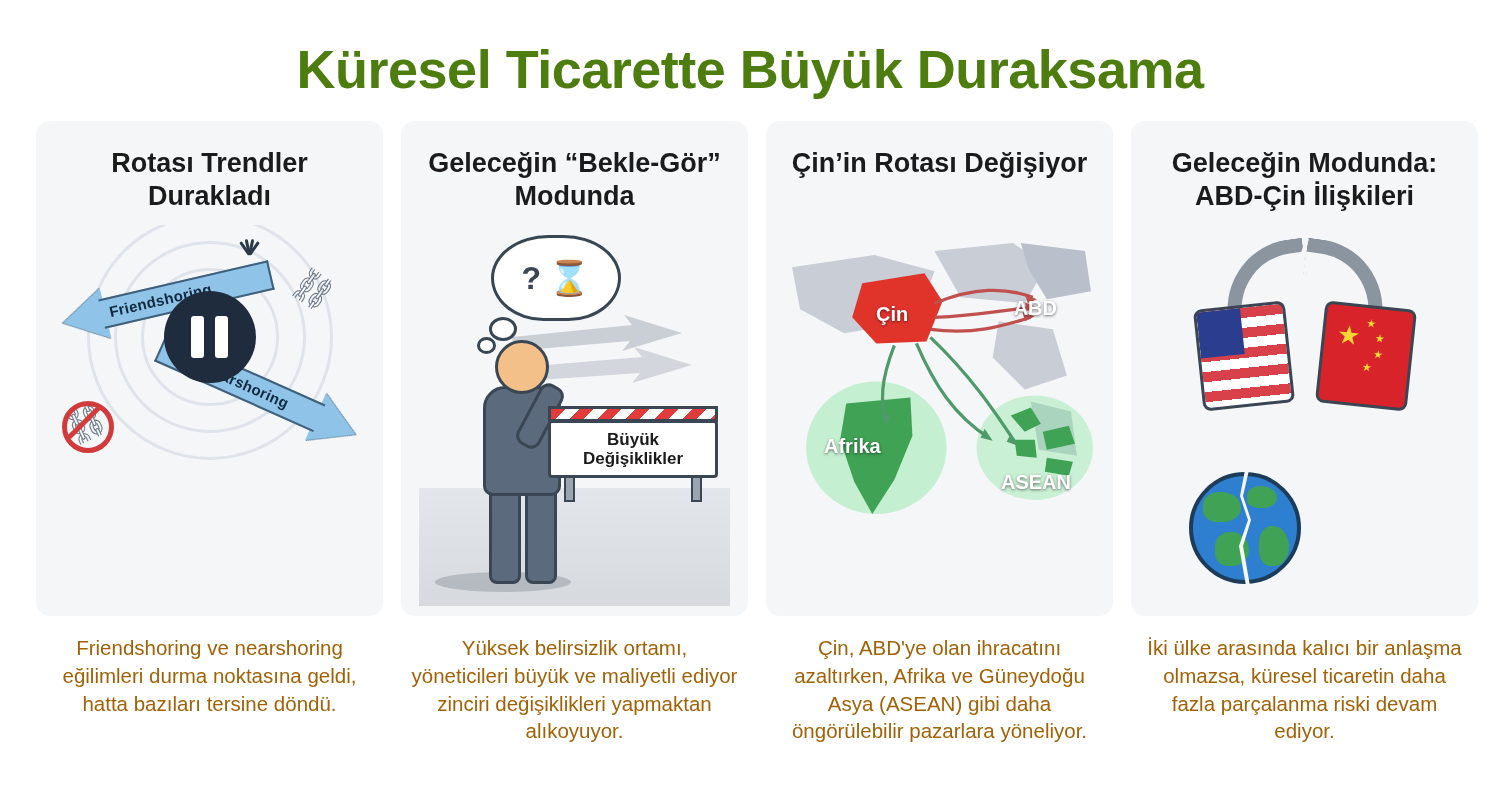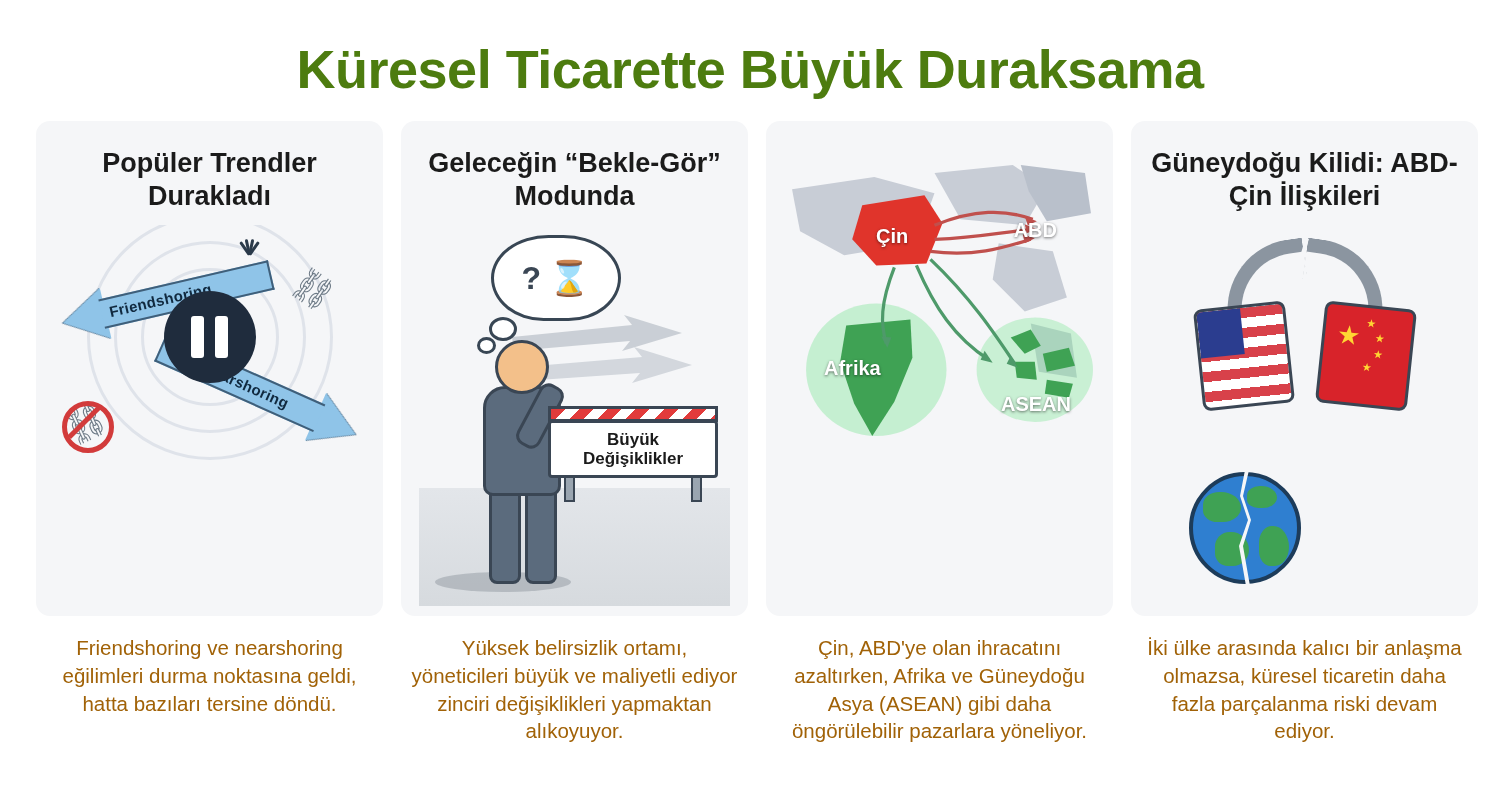--- a/index.html
+++ b/index.html
@@ -509,21 +509,21 @@
 <body>
 
 <div class="page">
 
   <h1 class="main-title">Küresel Ticarette Büyük Duraksama</h1>
 
   <div class="cards">
 
     <div class="card">
       <div class="panel">
-        <div class="card-title">Popüler Trendler Durakladı</div>
+        <div class="card-title">Rotası Trendler Durakladı</div>
         <div class="art">
 
           <div class="ripples">
             <div class="ripple r1"></div>
             <div class="ripple r2"></div>
             <div class="ripple r3"></div>
           </div>
 
           <div class="arrow-fs">
             <div class="arrow-body">
@@ -597,20 +597,21 @@
             <div class="barrier-stripe"></div>
           </div>
 
         </div>
       </div>
       <div class="caption">Yüksek belirsizlik ortamı, yöneticileri büyük ve maliyetli ediyor zinciri değişiklikleri yapmaktan alıkoyuyor.</div>
     </div>
 
     <div class="card">
       <div class="panel">
+        <div class="card-title">Çin’in Rotası Değişiyor</div>
         <div class="art">
 
           <svg class="map-bg" viewBox="0 0 310 320" preserveAspectRatio="xMidYMid meet">
             <rect x="0" y="0" width="310" height="320" fill="#f5f6f8"></rect>
 
             <path d="M8 42 L90 30 L150 46 L132 96 L60 108 L16 84 Z" fill="#c8cdd6"></path>
             <path d="M150 26 L228 18 L262 40 L240 78 L176 72 Z" fill="#c8cdd6"></path>
             <path d="M236 18 L300 26 L306 66 L262 74 L244 44 Z" fill="#b9c0cb"></path>
             <path d="M214 96 L268 104 L282 150 L240 164 L208 132 Z" fill="#c8cdd6"></path>
             <path d="M246 176 L286 186 L292 230 L254 224 Z" fill="#c8cdd6"></path>
@@ -650,21 +651,21 @@
           <div class="map-label lbl-afrika">Afrika</div>
           <div class="map-label lbl-asean">ASEAN</div>
 
         </div>
       </div>
       <div class="caption">Çin, ABD'ye olan ihracatını azaltırken, Afrika ve Güneydoğu Asya (ASEAN) gibi daha öngörülebilir pazarlara yöneliyor.</div>
     </div>
 
     <div class="card">
       <div class="panel">
-        <div class="card-title">Güneydoğu Kilidi: ABD-Çin İlişkileri</div>
+        <div class="card-title">Geleceğin Modunda: ABD-Çin İlişkileri</div>
         <div class="art">
 
           <div class="lock-wrap">
             <div class="shackle-l"></div>
             <div class="shackle-r"></div>
 
             <div class="flag flag-us">
               <div class="flag-us-canton"></div>
             </div>
 

